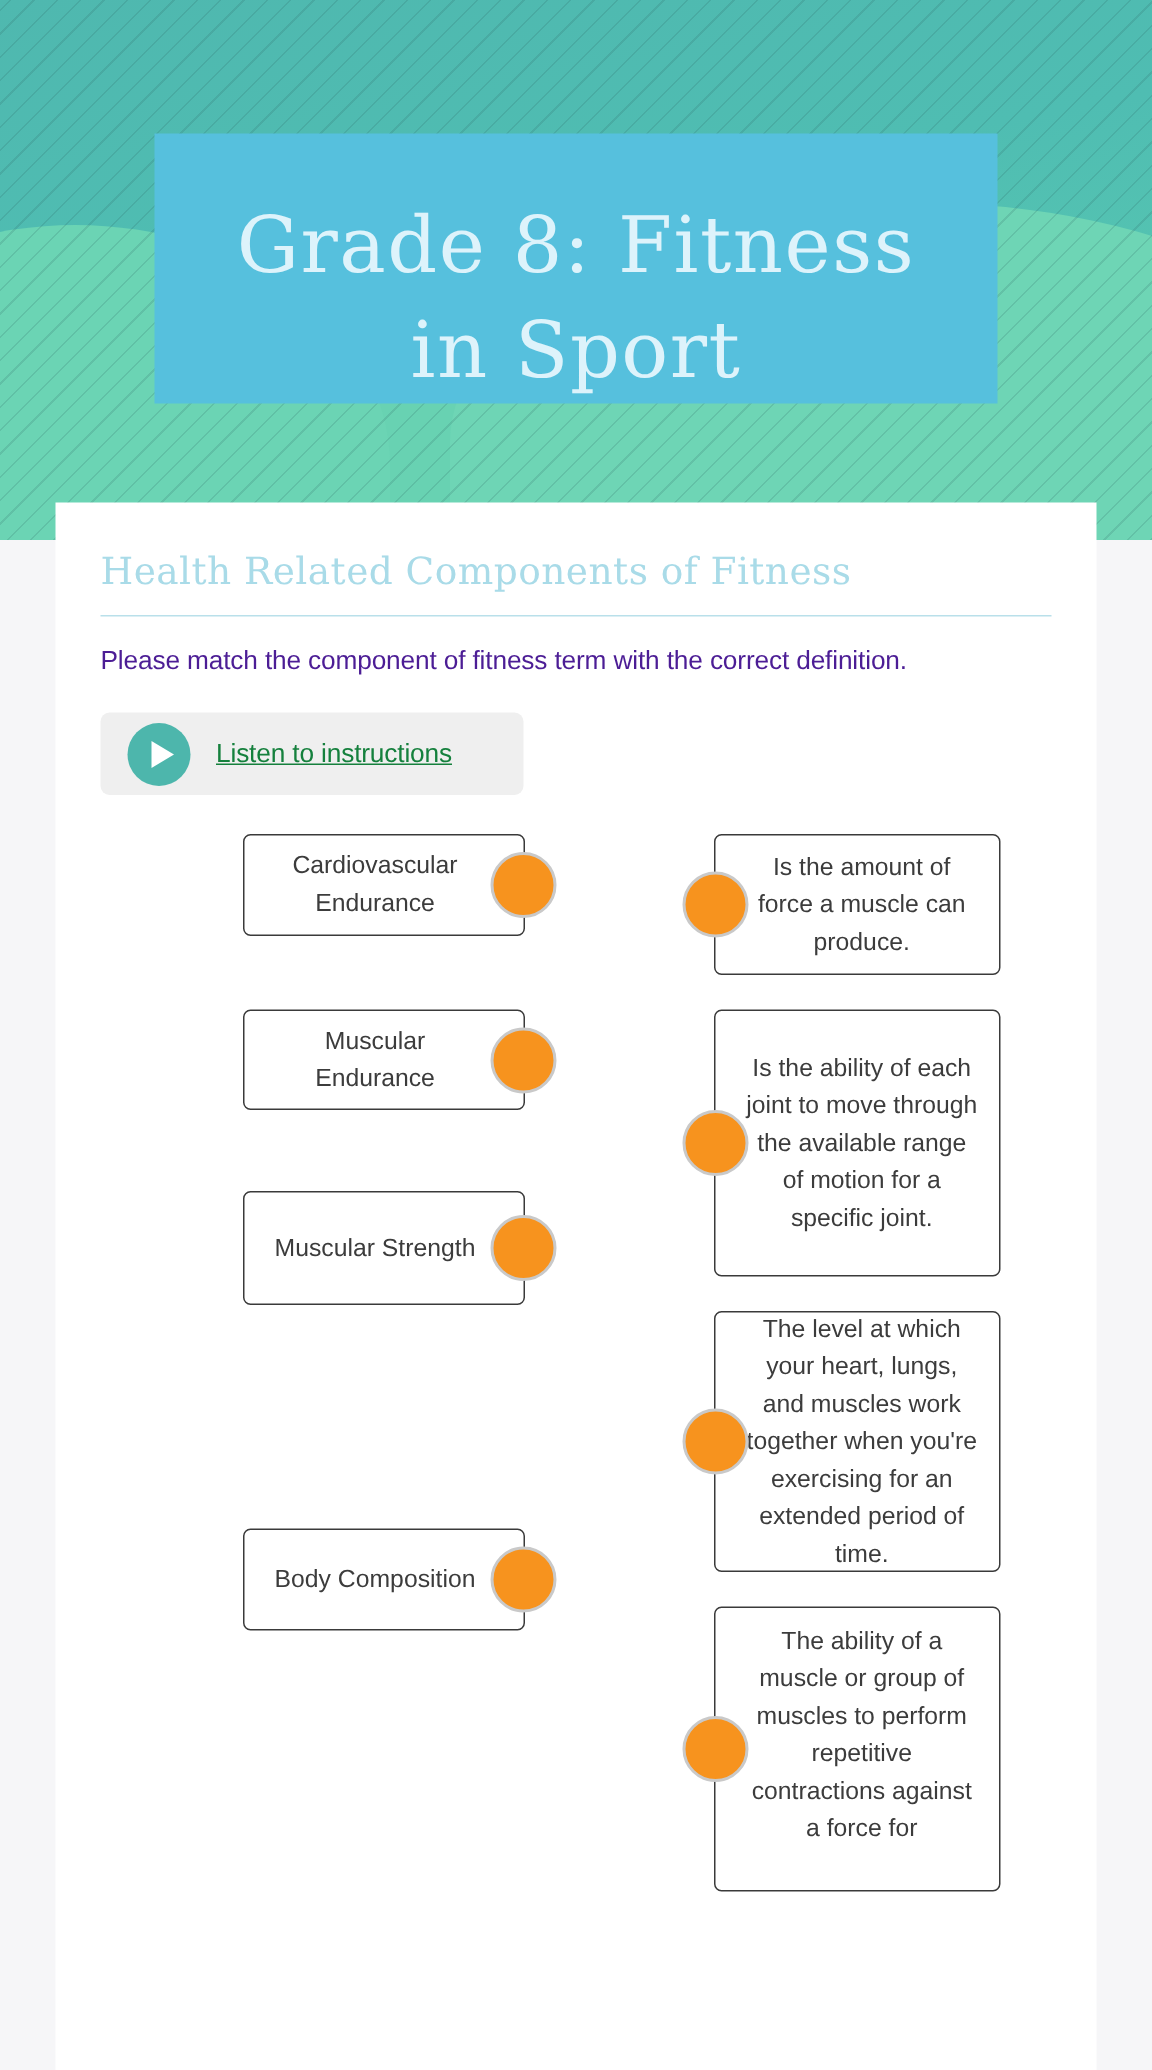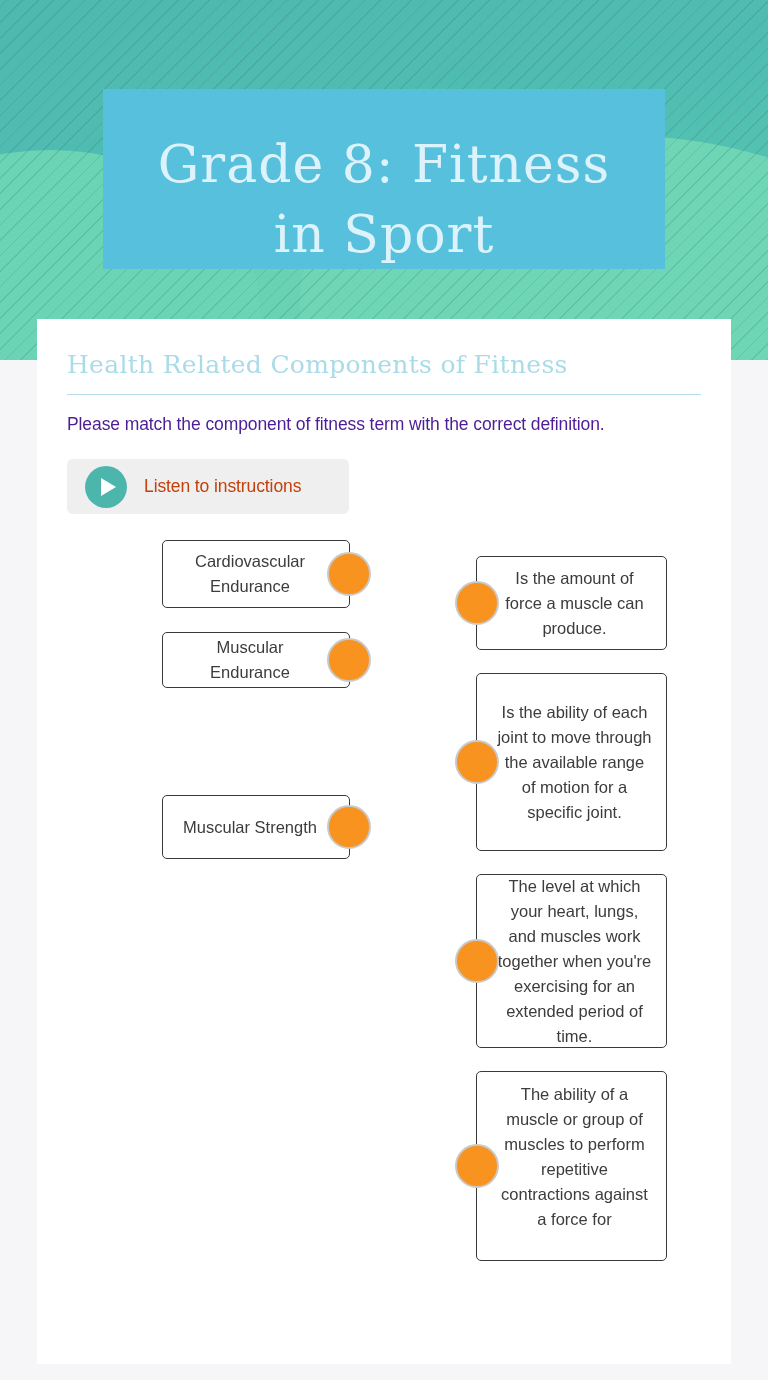--- a/index.html
+++ b/index.html
@@ -89,21 +89,21 @@
     color: #ddf3fb;
     text-align: center;
     letter-spacing: 1px;
     margin-top: 40px;
   }
 
   
   .panel {
     position: absolute;
     left: 37px;
-    top: 319px;
+    top: 335px;
     width: 694px;
     min-height: 1045px;
     background: #ffffff;
     padding: 30px 30px 40px 30px;
   }
 
   .section-title {
     font-family: "DejaVu Serif", serif;
     font-weight: 400;
     font-size: 25px;
@@ -150,23 +150,24 @@
   }
   .play-tri {
     width: 0; height: 0;
     border-left: 15px solid #ffffff;
     border-top: 9px solid transparent;
     border-bottom: 9px solid transparent;
     margin-left: 4px;
   }
   .listen-label {
     font-size: 17.5px;
-    color: #c2410c;
+    color: #15803d;
     margin-left: 17px;
     letter-spacing: -0.1px;
+    text-decoration: underline;
   }
 
   
   .match-grid {
     position: relative;
     width: 100%;
   }
   .col-terms, .col-defs {
     position: absolute;
     top: 0;
@@ -247,37 +248,41 @@
 
   <div class="match-grid">
 
     <div class="col-terms">
 
       <div class="card term-card" style="height:68px; margin-top:0;">
         <span>Cardiovascular Endurance</span>
         <span class="dot dot-right"></span>
       </div>
 
-      <div class="card term-card" style="height:56px; margin-top:24px;">
+      <div class="card term-card" style="height:67px; margin-top:49px;">
         <span>Muscular Endurance</span>
         <span class="dot dot-right"></span>
       </div>
 
-      <div class="card term-card" style="height:64px; margin-top:107px;">
+      <div class="card term-card" style="height:76px; margin-top:54px;">
         <span>Muscular Strength</span>
         <span class="dot dot-right"></span>
       </div>
 
 
+      <div class="card term-card" style="height:68px; margin-top:149px;">
+        <span>Body Composition</span>
+        <span class="dot dot-right"></span>
+      </div>
 
     </div>
 
     <div class="col-defs">
 
-      <div class="card def-card" style="height:94px; margin-top:16px;">
+      <div class="card def-card" style="height:94px; margin-top:0;">
         <span>Is the amount of force a muscle can produce.</span>
         <span class="dot dot-left"></span>
       </div>
 
       <div class="card def-card" style="height:178px; margin-top:23px;">
         <span>Is the ability of each joint to move through the available range of motion for a specific joint.</span>
         <span class="dot dot-left"></span>
       </div>
 
 

